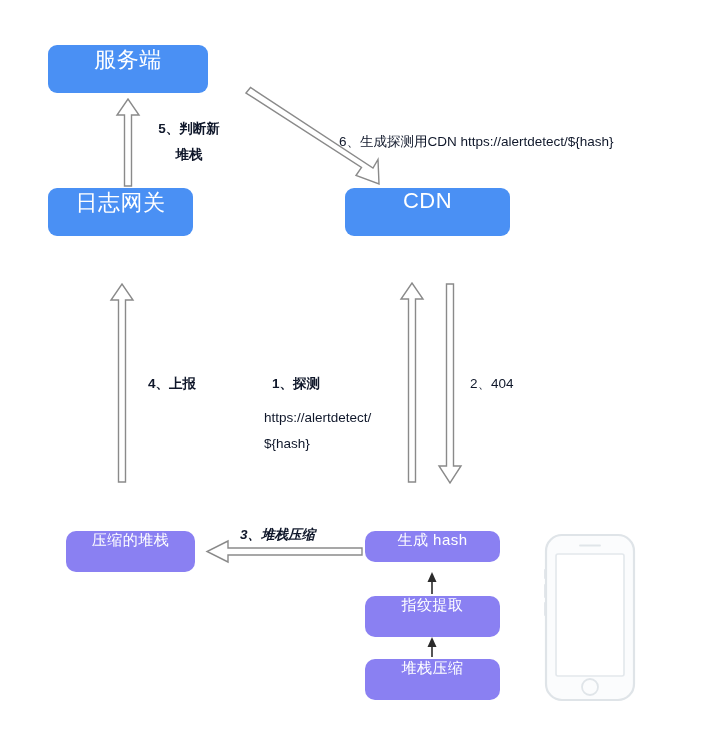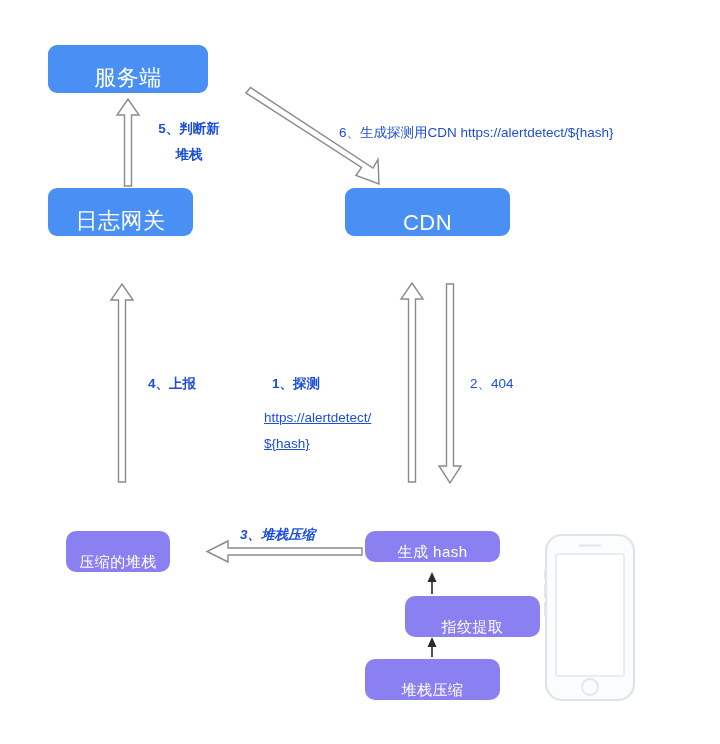--- a/index.html
+++ b/index.html
@@ -13,21 +13,21 @@
   #canvas {
     position: relative;
     width: 720px;
     height: 744px;
     background: #ffffff;
     overflow: hidden;
   }
   .node {
     position: absolute;
     display: flex;
-    align-items: flex-end;
+    align-items: flex-start;
     justify-content: center;
     border-radius: 9px;
     color: #ffffff;
     font-weight: 500;
     letter-spacing: 0.5px;
     box-sizing: border-box;
     user-select: none;
   }
   .node.blue {
     background: #4a90f4;
@@ -37,21 +37,21 @@
     border-radius: 10px;
   }
   .node-lg {
     font-size: 22px;
   }
   .node-sm {
     font-size: 15px;
   }
   .label {
     position: absolute;
-    color: #1d4ed8;
+    color: #0f172a;
     font-size: 13.5px;
     line-height: 1.9;
     white-space: pre-line;
     user-select: none;
   }
   .label.bold {
     font-weight: 600;
   }
   .label.center {
     text-align: center;
@@ -105,46 +105,46 @@
   </div>
 
   <div class="node blue node-lg" style="left:48px; top:188px; width:145px; height:48px;">
     <span>日志网关</span>
   </div>
 
   <div class="node blue node-lg" style="left:345px; top:188px; width:165px; height:48px;">
     <span>CDN</span>
   </div>
 
-  <div class="node purple node-sm" style="left:66px; top:531px; width:104px; height:41px;">
+  <div class="node purple node-sm" style="left:66px; top:531px; width:129px; height:41px;">
     <span>压缩的堆栈</span>
   </div>
 
   <div class="node purple node-sm" style="left:365px; top:531px; width:135px; height:31px;">
     <span>生成 hash</span>
   </div>
 
-  <div class="node purple node-sm" style="left:365px; top:596px; width:135px; height:41px;margin-left:40px;">
+  <div class="node purple node-sm" style="left:365px; top:596px; width:135px; height:41px;">
     <span>指纹提取</span>
   </div>
 
   <div class="node purple node-sm" style="left:365px; top:659px; width:135px; height:41px;">
     <span>堆栈压缩</span>
   </div>
 
   <div class="label bold center" style="left:143px; top:116px; width:92px;">5、判断新
 堆栈</div>
 
-  <div class="label" style="left:339px; top:120px; white-space:nowrap;">6、生成探测用CDN  https://alertdetect/${hash}</div>
+  <div class="label" style="left:339px; top:129px; white-space:nowrap;">6、生成探测用CDN  https://alertdetect/${hash}</div>
 
   <div class="label bold" style="left:148px; top:371px;">4、上报</div>
 
   <div class="label bold" style="left:272px; top:371px;">1、探测</div>
 
-  <div class="label" style="left:264px; top:405px; width:150px;text-decoration:underline;">https://alertdetect/
+  <div class="label" style="left:264px; top:405px; width:150px;">https://alertdetect/
 ${hash}</div>
 
   <div class="label" style="left:470px; top:371px;">2、404</div>
 
   <div class="label bold" style="left:240px; top:522px;font-style:italic;">3、堆栈压缩</div>
 
   <svg class="overlay" viewBox="0 0 720 744">
 
     <polygon class="hollow" points="124.5,186 124.5,115 117,115 128,99 139,115 131.5,115 131.5,186"></polygon>
 

